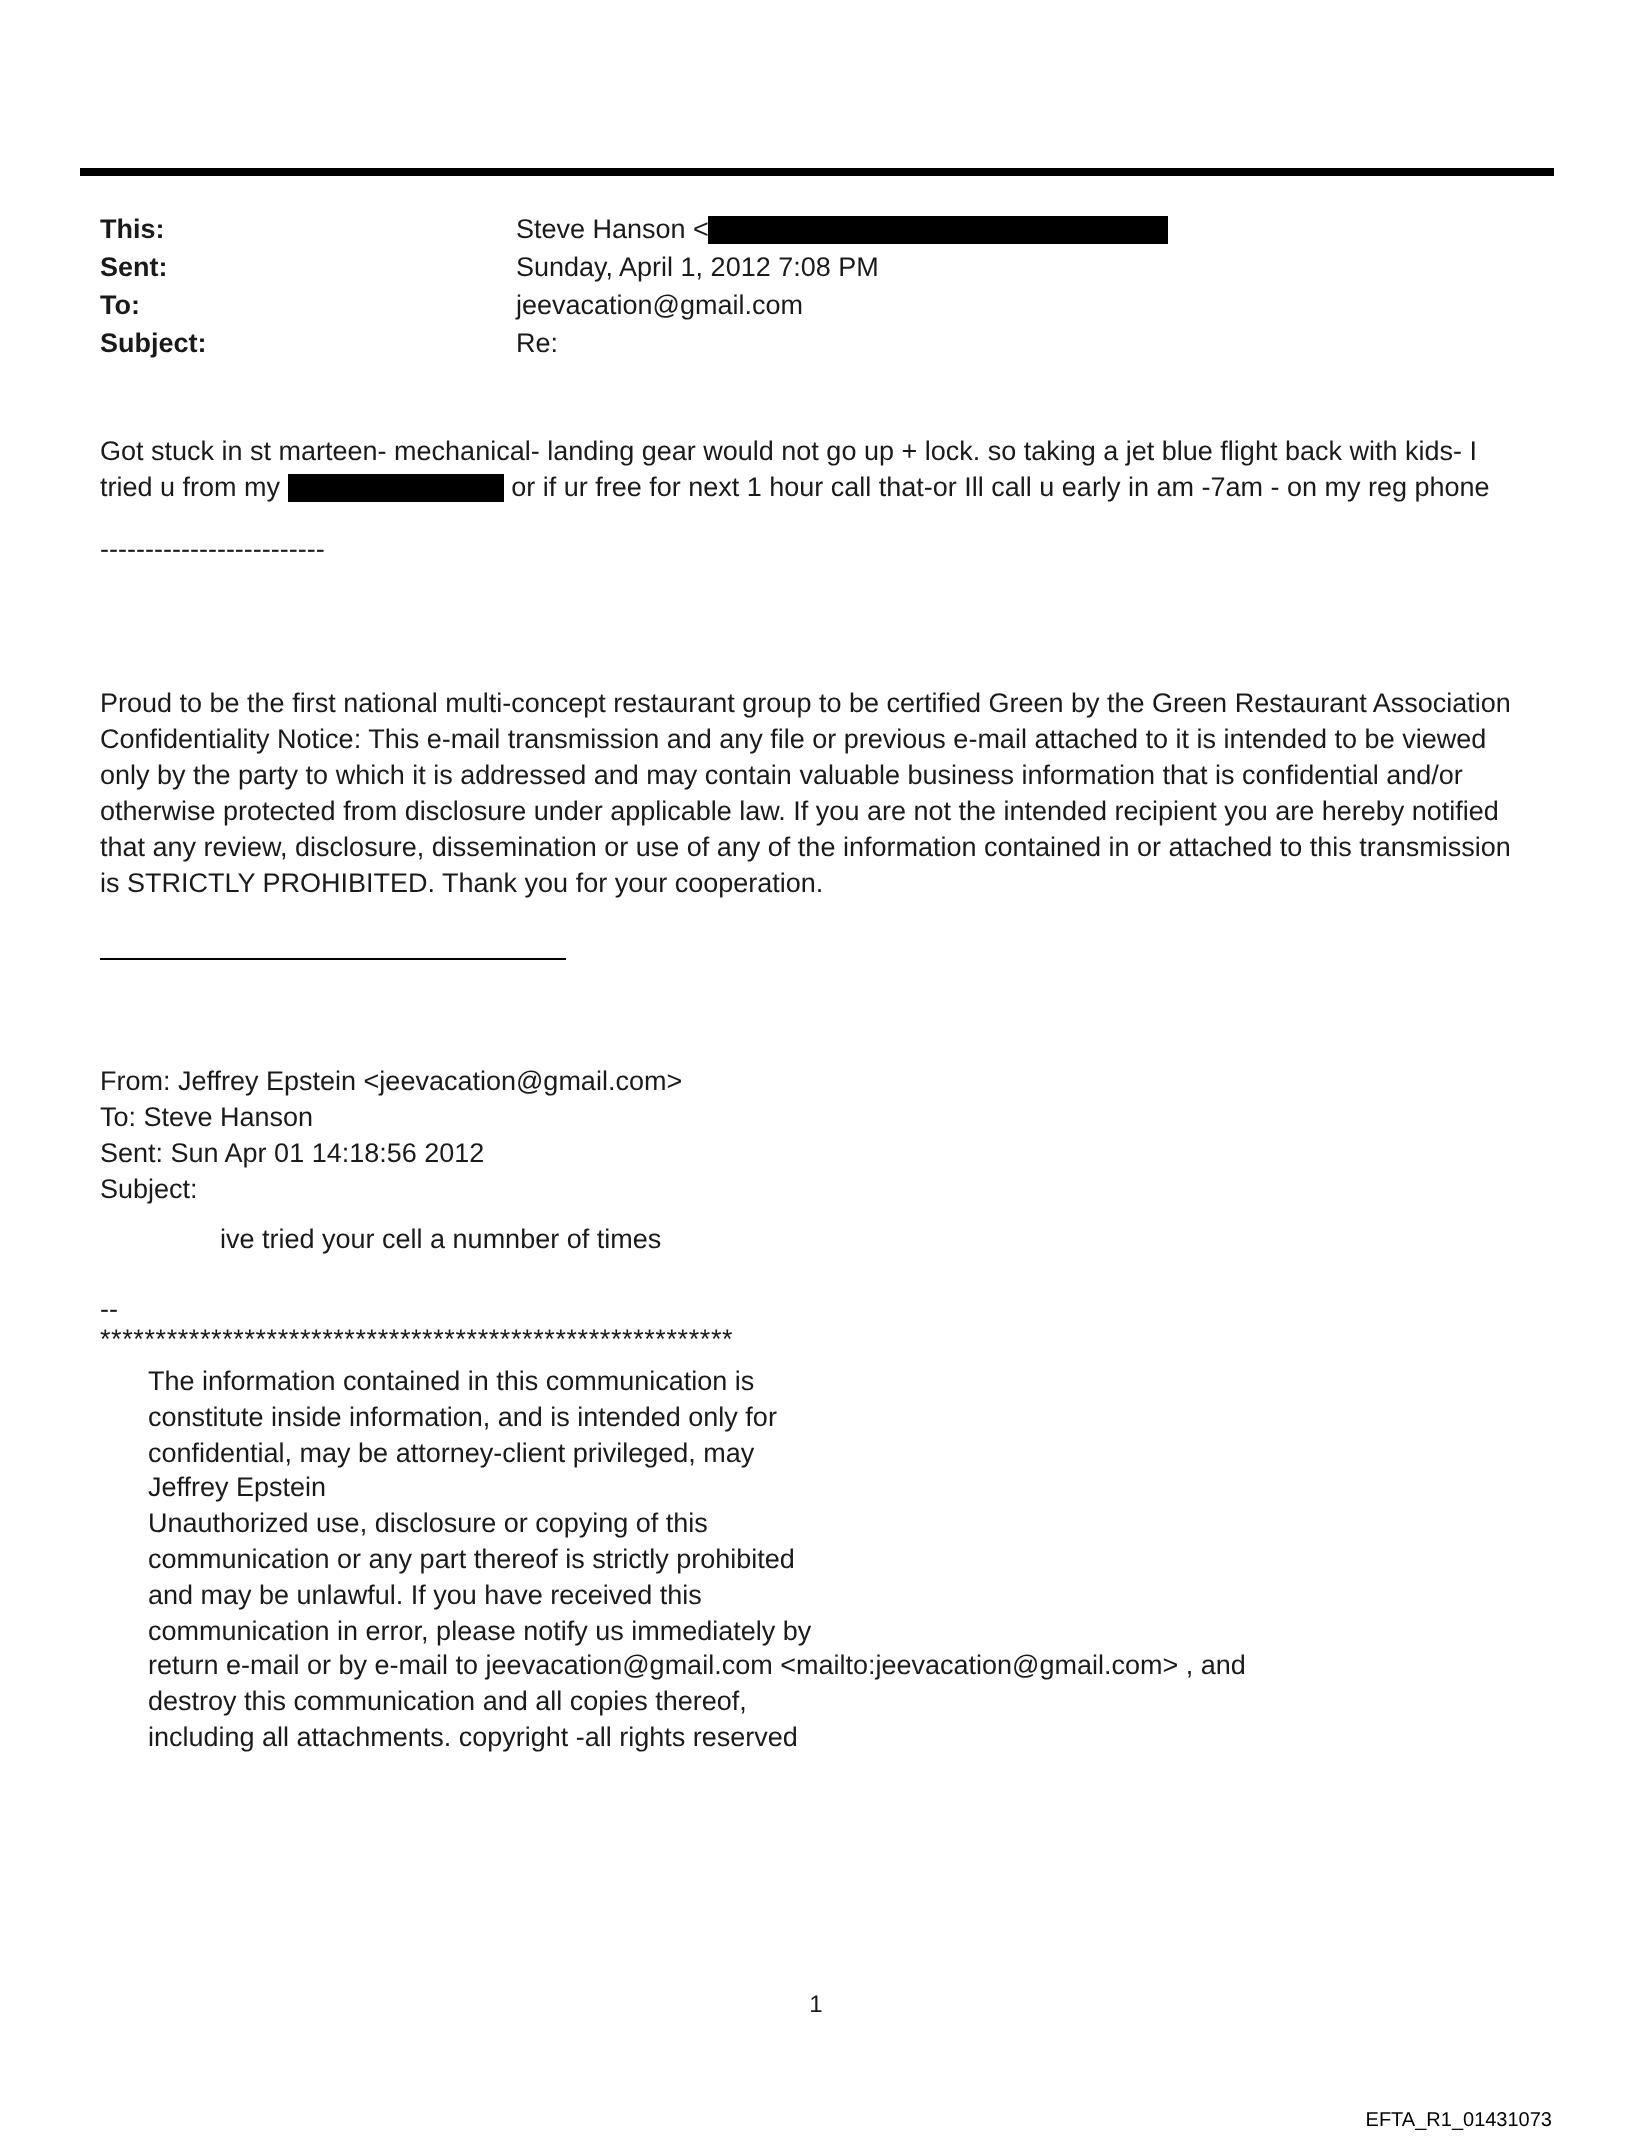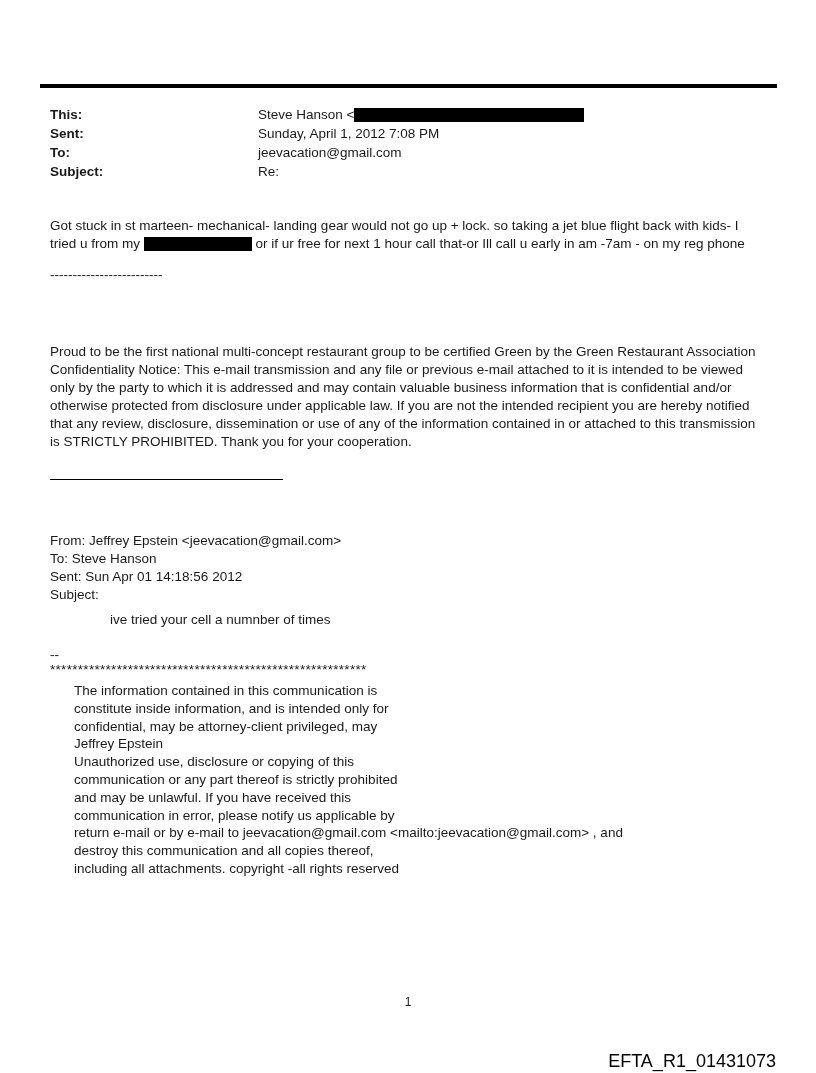--- a/index.html
+++ b/index.html
@@ -84,21 +84,21 @@
   .page-number {
     position: absolute;
     left: 0; top: 993px;
     width: 816px;
     text-align: center;
     font-size: 12px;
   }
   .bates {
     position: absolute;
     right: 40px; top: 1052px;
-    font-size: 18px;
+    font-size: 10px;
     color: #000;
   }
 </style>
 </head>
 <body>
 
 <div class="page">
 
   <div class="top-rule"></div>
 
@@ -147,21 +147,21 @@
   <div class="asterisks">*********************************************************</div>
 
   <div class="disclaimer">
     <div>The information contained in this communication is</div>
     <div>constitute inside information, and is intended only for</div>
     <div>confidential, may be attorney-client privileged, may</div>
     <div>Jeffrey Epstein</div>
     <div>Unauthorized use, disclosure or copying of this</div>
     <div>communication or any part thereof is strictly prohibited</div>
     <div>and may be unlawful. If you have received this</div>
-    <div>communication in error, please notify us applicable by</div>
+    <div>communication in error, please notify us immediately by</div>
     <div>return e-mail or by e-mail to jeevacation@gmail.com &lt;mailto:jeevacation@gmail.com&gt; , and</div>
     <div>destroy this communication and all copies thereof,</div>
     <div>including all attachments. copyright -all rights reserved</div>
   </div>
 
   <div class="page-number">1</div>
   <div class="bates">EFTA_R1_01431073</div>
 
 </div>
 

